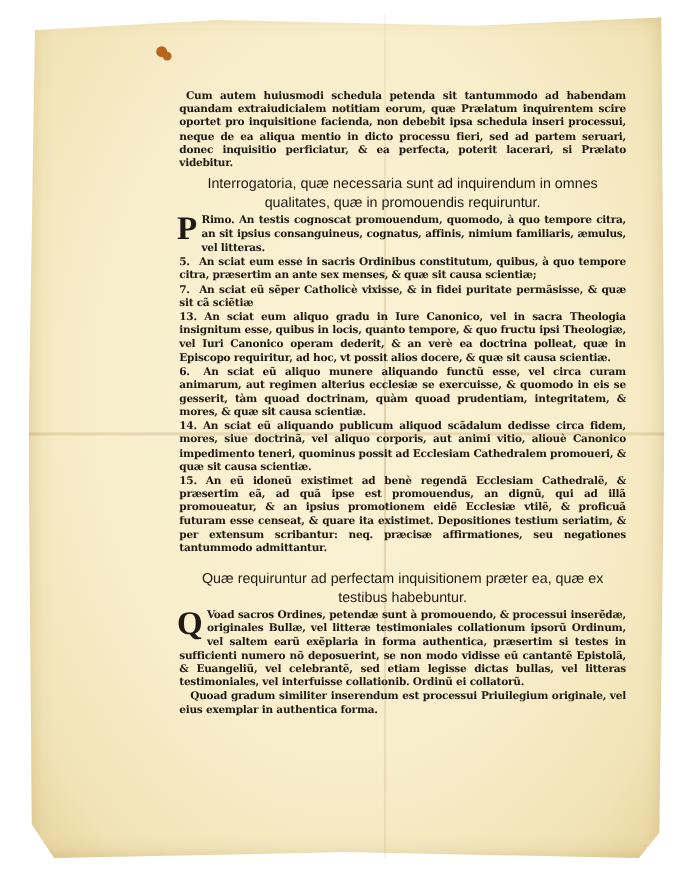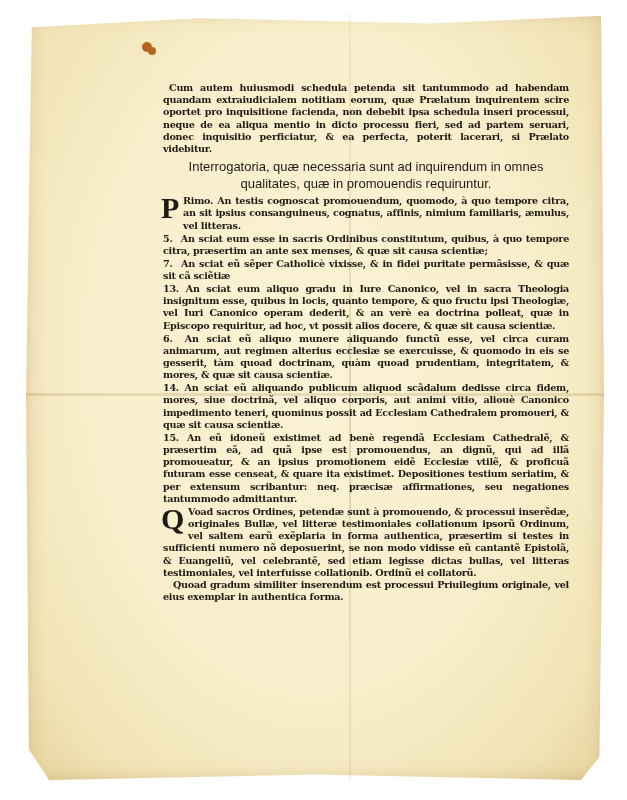--- a/index.html
+++ b/index.html
@@ -115,20 +115,21 @@
     <span>Rimo. An testis cognoscat promouendum, quomodo, à quo tempore citra, an sit ipsius consanguineus, cognatus, affinis, nimium familiaris, æmulus, vel litteras.</span>
   </p>
 
   <p class="item"><span class="num">5.</span> <span>An sciat eum esse in sacris Ordinibus constitutum, quibus, à quo tempore citra, præsertim an ante sex menses, &amp; quæ sit causa scientiæ;</span></p>
   <p class="item"><span class="num">7.</span> <span>An sciat eũ sẽper Catholicè vixisse, &amp; in fidei puritate permãsisse, &amp; quæ sit cã sciẽtiæ</span></p>
   <p class="item"><span class="num">13.</span> <span>An sciat eum aliquo gradu in Iure Canonico, vel in sacra Theologia insignitum esse, quibus in locis, quanto tempore, &amp; quo fructu ipsi Theologiæ, vel Iuri Canonico operam dederit, &amp; an verè ea doctrina polleat, quæ in Episcopo requiritur, ad hoc, vt possit alios docere, &amp; quæ sit causa scientiæ.</span></p>
   <p class="item"><span class="num">6.</span> <span>An sciat eũ aliquo munere aliquando functũ esse, vel circa curam animarum, aut regimen alterius ecclesiæ se exercuisse, &amp; quomodo in eis se gesserit, tàm quoad doctrinam, quàm quoad prudentiam, integritatem, &amp; mores, &amp; quæ sit causa scientiæ.</span></p>
   <p class="item"><span class="num">14.</span> <span>An sciat eũ aliquando publicum aliquod scãdalum dedisse circa fidem, mores, siue doctrinã, vel aliquo corporis, aut animi vitio, aliouè Canonico impedimento teneri, quominus possit ad Ecclesiam Cathedralem promoueri, &amp; quæ sit causa scientiæ.</span></p>
   <p class="item"><span class="num">15.</span> <span>An eũ idoneũ existimet ad benè regendã Ecclesiam Cathedralẽ, &amp; præsertim eã, ad quã ipse est promouendus, an dignũ, qui ad illã promoueatur, &amp; an ipsius promotionem eidẽ Ecclesiæ vtilẽ, &amp; proficuã futuram esse censeat, &amp; quare ita existimet. Depositiones testium seriatim, &amp; per extensum scribantur: neq. præcisæ affirmationes, seu negationes tantummodo admittantur.</span></p>
 
+  <p class="heading section2">Quæ requiruntur ad perfectam inquisitionem præter ea, quæ ex testibus habebuntur.</p>
 
   <p class="item">
     <span class="dropcap">Q</span>
     <span>Voad sacros Ordines, petendæ sunt à promouendo, &amp; processui inserẽdæ, originales Bullæ, vel litteræ testimoniales collationum ipsorũ Ordinum, vel saltem earũ exẽplaria in forma authentica, præsertim si testes in sufficienti numero nõ deposuerint, se non modo vidisse eũ cantantẽ Epistolã, &amp; Euangeliũ, vel celebrantẽ, sed etiam legisse dictas bullas, vel litteras testimoniales, vel interfuisse collationib. Ordinũ ei collatorũ.</span>
   </p>
   <p class="para2">Quoad gradum similiter inserendum est processui Priuilegium originale, vel eius exemplar in authentica forma.</p>
 
 </div>
 
 </body></html>

